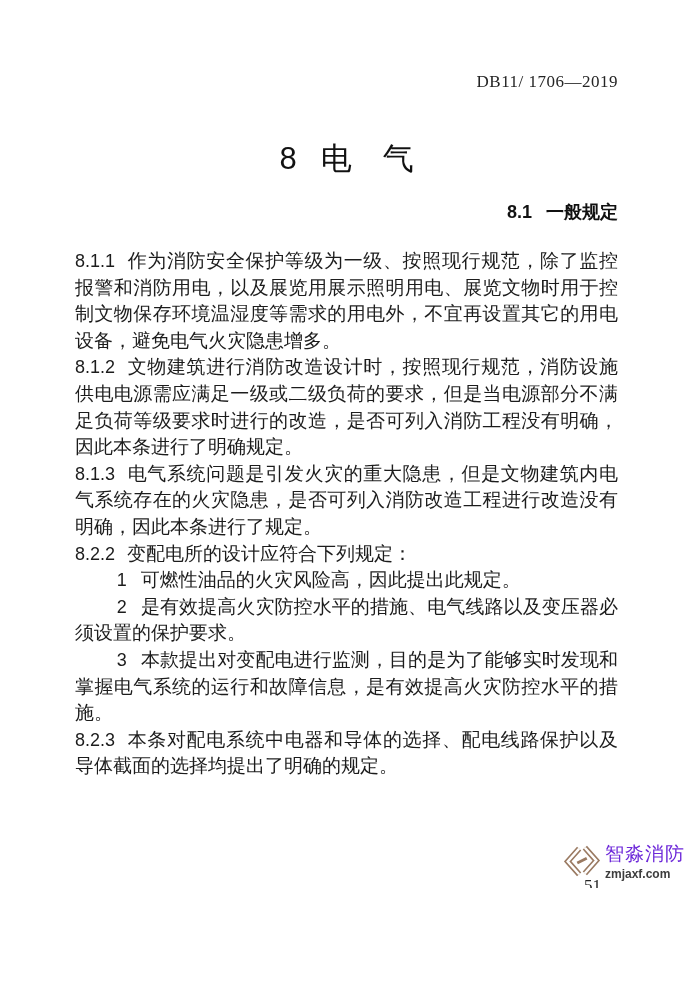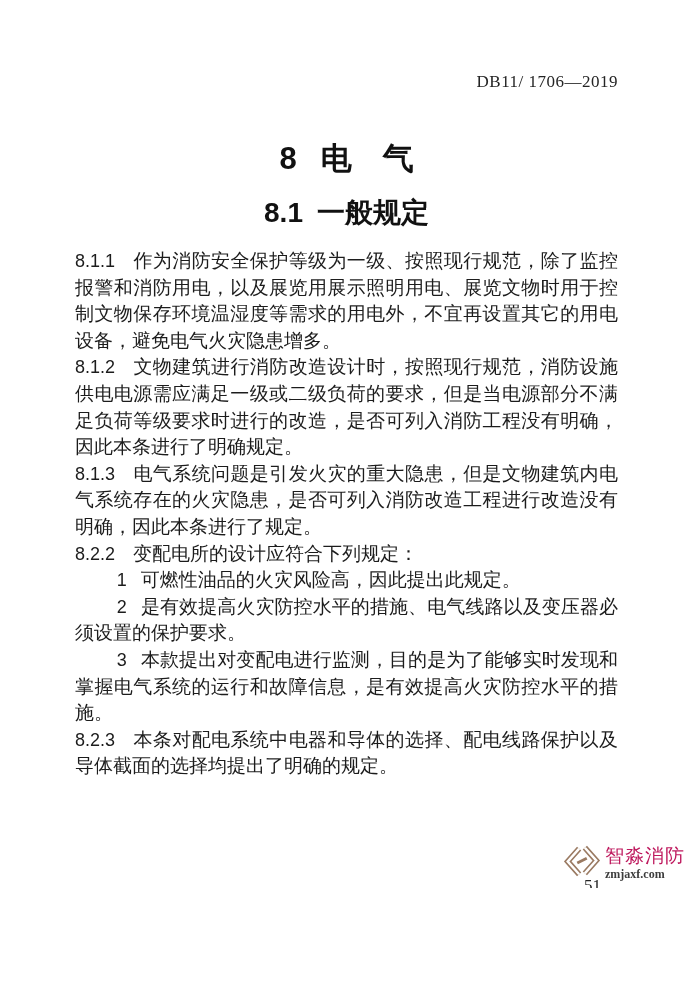--- a/index.html
+++ b/index.html
@@ -16,67 +16,67 @@
   .doc-code{
     text-align:right;
     font-size:17px;line-height:20px;
     letter-spacing:.5px;color:#242424;
     font-family:"Liberation Serif","DejaVu Serif",serif;
   }
   .chapter{
     margin:45px 0 0;
     text-align:center;
     font-family:"Liberation Sans","DejaVu Sans",sans-serif;
-    font-weight:bold;
+    font-weight:normal;
     font-size:31px;line-height:44px;
     color:#111111;
   }
   .chapter .num{margin-right:24px;}
   .section{
-    text-align:center;
+    text-align:right;
     font-family:"Liberation Sans","DejaVu Sans",sans-serif;
     font-weight:bold;
-    font-size:28px;line-height:27px;
+    font-size:18px;line-height:27px;
     color:#111111;
   }
   .section .num{margin-right:14px;}
   .section.first{margin:18px 0 22px;}
   .section.second{margin:8px 0 12px;}
   .para{
     margin:0;
     font-size:19px;
     line-height:26.6px;
     text-align:justify;
     color:#1c1c1c;
   }
   .para .label{
     font-family:"Liberation Sans","DejaVu Sans",sans-serif;
     font-size:18px;
-    margin-right:18px;
+    margin-right:12px;
   }
   .para.sub{text-indent:2.2em;}
   .para.sub .label{margin-right:14px;}
   .page-number{
     position:absolute;
     top:876px;left:584px;
     font-size:17px;color:#242424;
   }
   .watermark{
     position:absolute;
     right:5px;bottom:4px;
     display:flex;align-items:center;gap:4px;
   }
   .wm-logo{flex:0 0 auto;}
   .wm-text{display:flex;flex-direction:column;line-height:1;}
   .wm-brand{
-    font-family:Liberation Serif, serif;
-    font-size:19px;color:#be185d;letter-spacing:1px;
+    font-family:Liberation Mono, monospace;
+    font-size:19px;color:#6d28d9;letter-spacing:1px;
   }
   .wm-site{
-    font-family:Liberation Serif, serif;
+    font-family:Liberation Sans, sans-serif;
     font-weight:bold;font-size:12px;color:#3d3d3d;margin-top:3px;
   }
 </style>
 </head>
 <body>
 
 <div class="page">
 
   <div class="doc-code">DB11/ 1706—2019</div>
 

